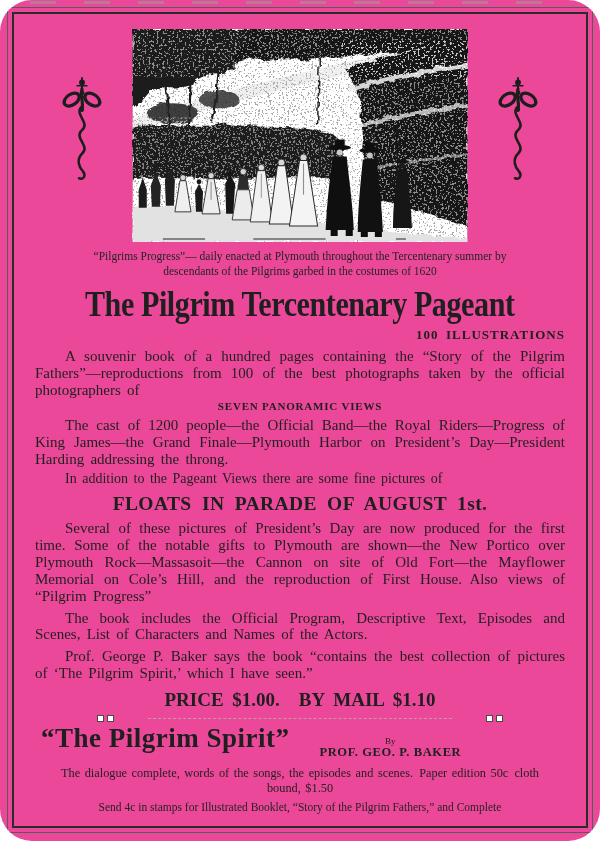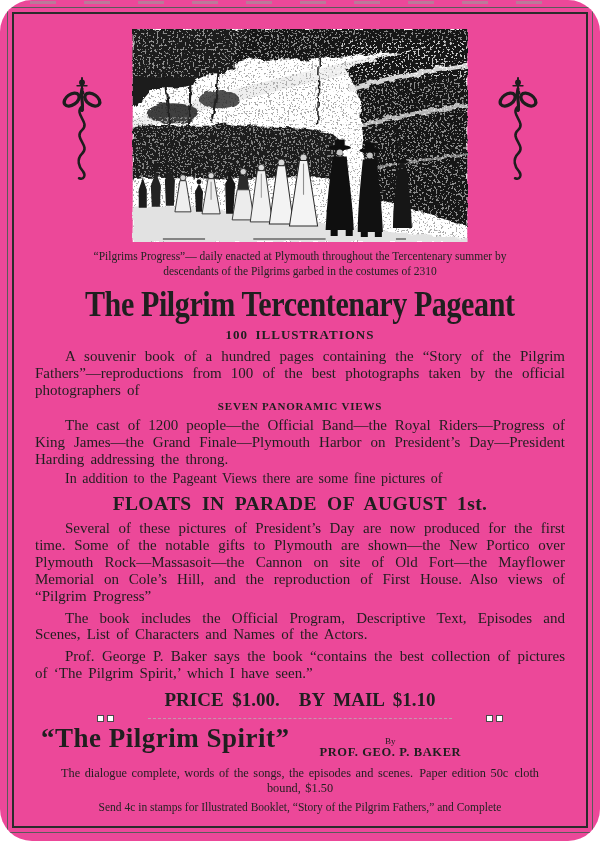--- a/index.html
+++ b/index.html
@@ -12,21 +12,21 @@
   .ornament{position:absolute;top:76px;width:52px;height:118px;}
   .ornament-left{left:56px;}
   .ornament-right{right:56px;}
   .content{position:absolute;inset:0;padding:29px 35px 0;box-sizing:border-box;}
   .photo{width:336px;margin:0 auto;}
   .photo svg{display:block;width:336px;height:213px;}
   .caption{margin-top:7px;text-align:center;font-size:11.5px;line-height:1.28;color:#232323;}
   .cap-line{display:block;}
   .title{margin:9px 0 0;text-align:center;font-size:35px;font-weight:bold;letter-spacing:-.5px;line-height:1.05;}
   .squeeze{display:inline-block;transform:scaleX(.86);transform-origin:50% 50%;white-space:nowrap;}
-  .subtitle{margin:3px 0 2px;text-align:center;font-size:13px;font-weight:bold;letter-spacing:1px;}
+  .subtitle{margin:3px 0 2px;text-align:right;font-size:13px;font-weight:bold;letter-spacing:1px;}
   p.body-par{margin:5px 0 0;font-size:15px;line-height:1.13;text-align:justify;
      text-indent:30px;word-spacing:2.5px;}
   .h-scenes,.h-floats{margin:6px 0 0;text-align:center;font-size:19.5px;font-weight:bold;
      letter-spacing:.4px;word-spacing:5px;}
   .h-sub{margin:1px 0 2px;text-align:center;font-size:11px;font-weight:bold;letter-spacing:.8px;}
   .addition{margin:3px 0 0;font-size:14px;text-indent:30px;word-spacing:2px;}
   .price{margin:7px 0 1px;text-align:center;font-size:19px;font-weight:bold;word-spacing:4px;}
   .divider{display:flex;align-items:center;margin:3px 62px 1px;height:8px;}
   .sq-pair{display:inline-flex;gap:3px;}
   .sq{width:5px;height:5px;border:1px solid #4a4a4a;background:#fff;}
@@ -156,21 +156,21 @@
           <ellipse cx="268" cy="132" rx="7" ry="2" fill="#131313"></ellipse>
           <circle cx="268" cy="136" r="2.8" fill="#1a1a1a"></circle>
           <path d="M263 140 C261 160 259 180 259 198 L278 198 C277 178 275 158 273 140 Z" fill="#161616"></path>
         </g>
         <path d="M30 209 h42 M120 209 h72 M262 209 h10" stroke="#333" stroke-width="1.6" opacity="0.7"></path>
       </svg>
     </div>
 
     <div class="caption">
       <span class="cap-line">“Pilgrims Progress”— daily enacted at Plymouth throughout the Tercentenary summer by</span>
-      <span class="cap-line">descendants of the Pilgrims garbed in the costumes of 2310</span>
+      <span class="cap-line">descendants of the Pilgrims garbed in the costumes of 1620</span>
     </div>
 
     <h1 class="title"><span class="squeeze">The Pilgrim Tercentenary Pageant</span></h1>
     <div class="subtitle">100 ILLUSTRATIONS</div>
 
     <p class="body-par">A souvenir book of a hundred pages containing the “Story of the Pilgrim Fathers”—reproductions from 100 of the best photographs taken by the official photographers of</p>
 
     <div class="h-sub">SEVEN PANORAMIC VIEWS</div>
 
     <p class="body-par">The cast of 1200 people—the Official Band—the Royal Riders—Progress of King James—the Grand Finale—Plymouth Harbor on President’s Day—President Harding addressing the throng.</p>

